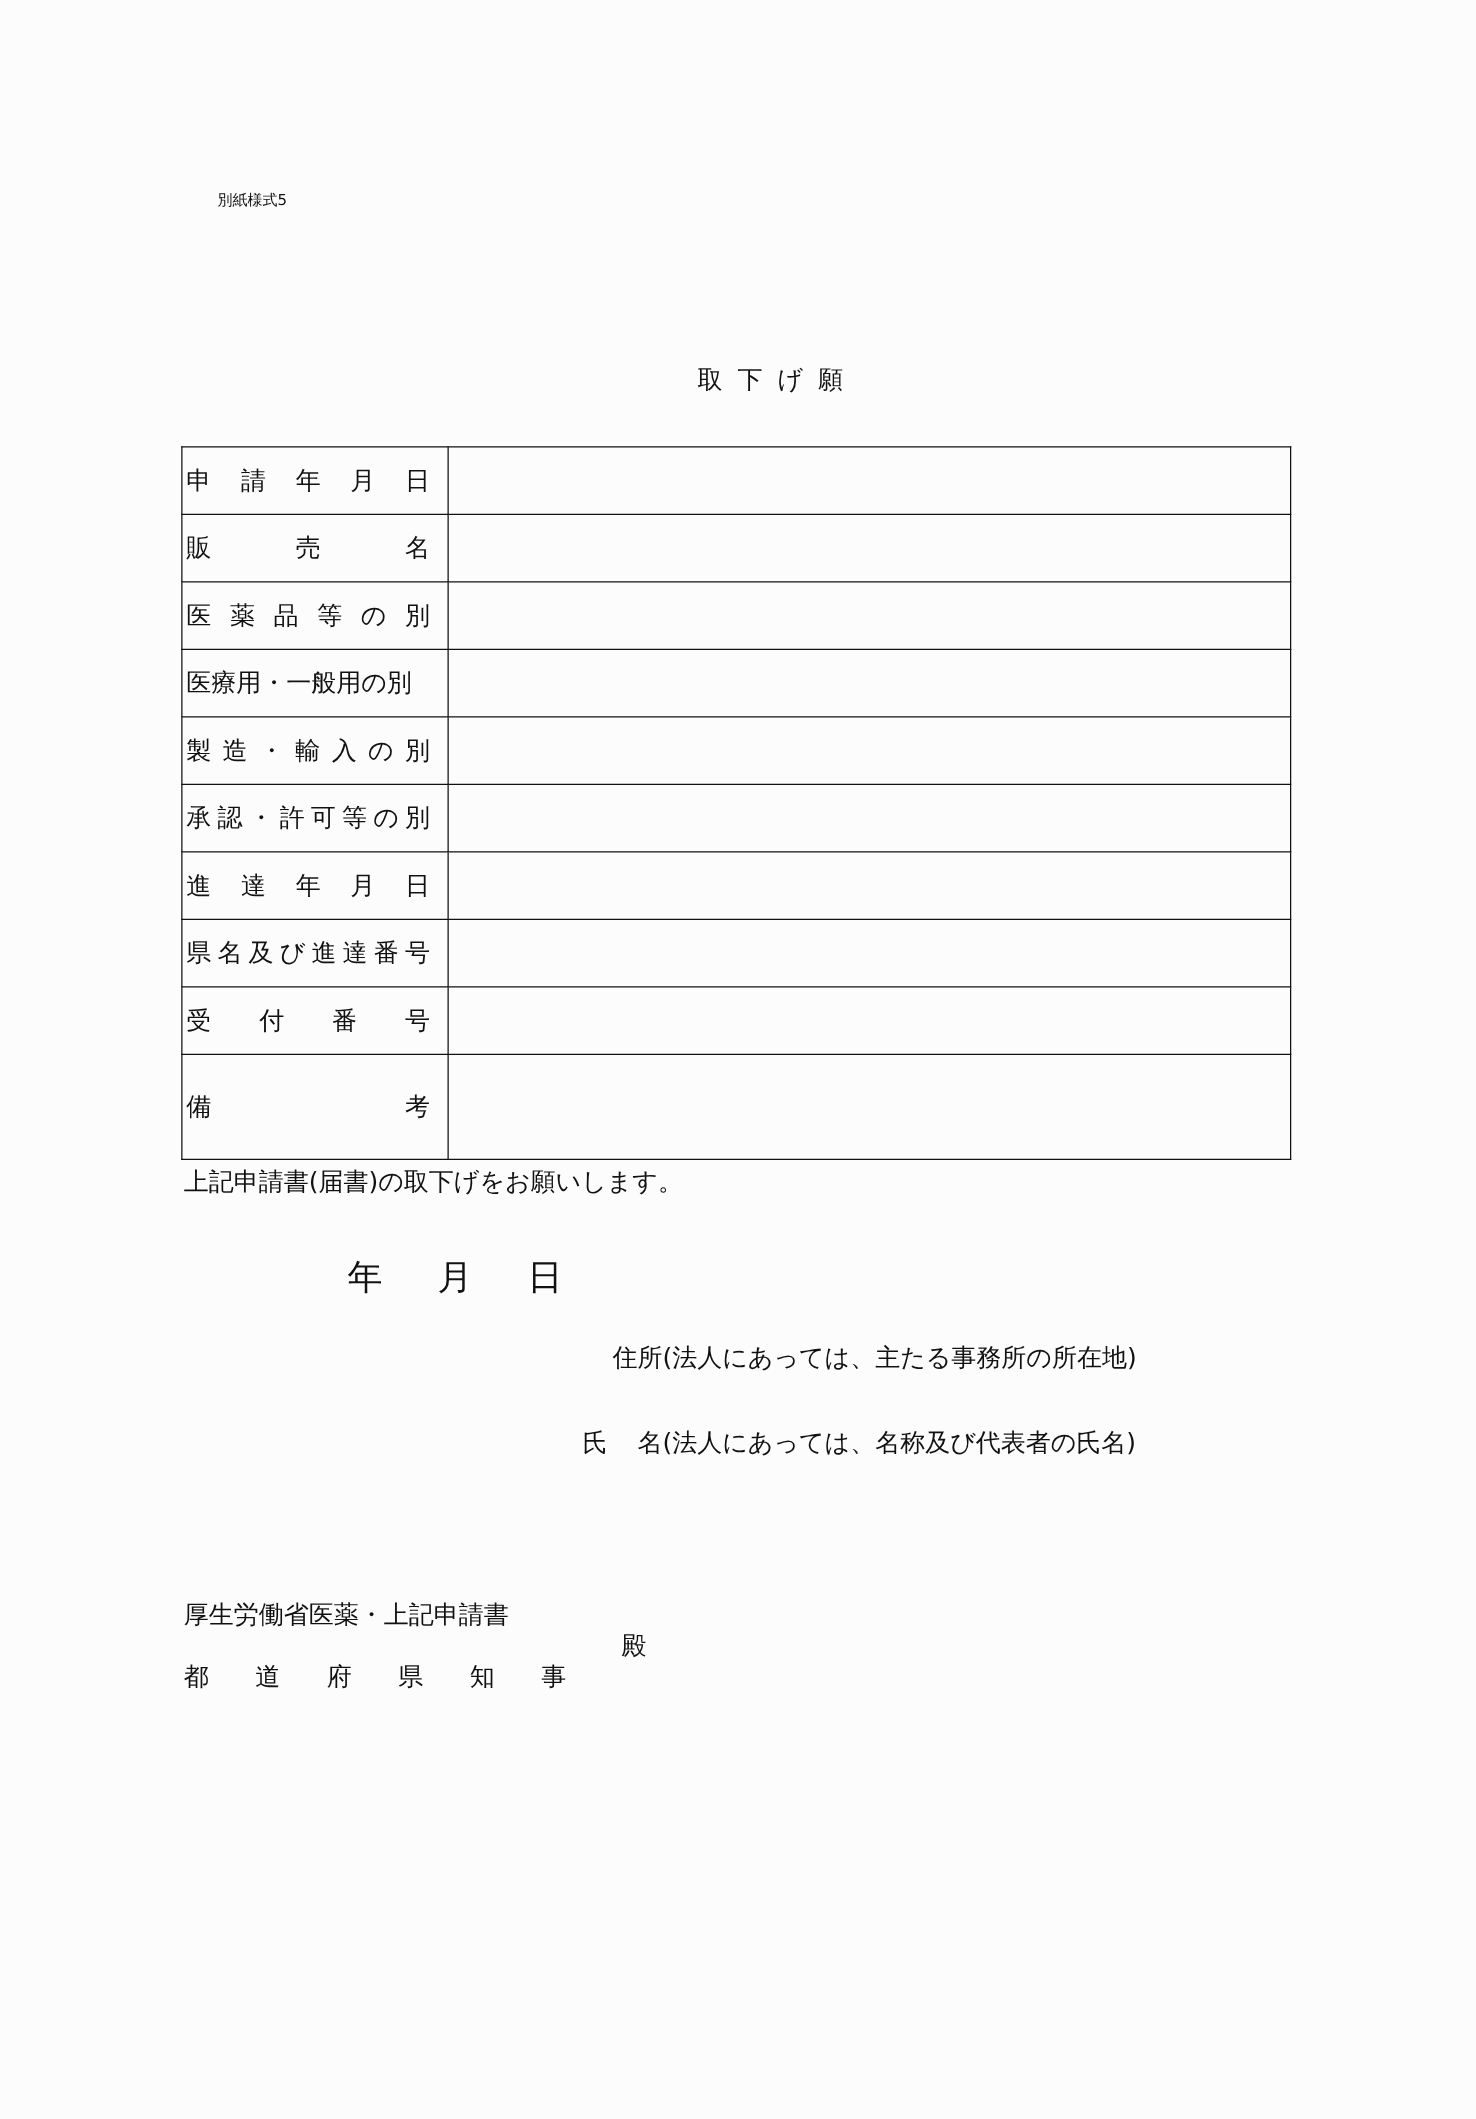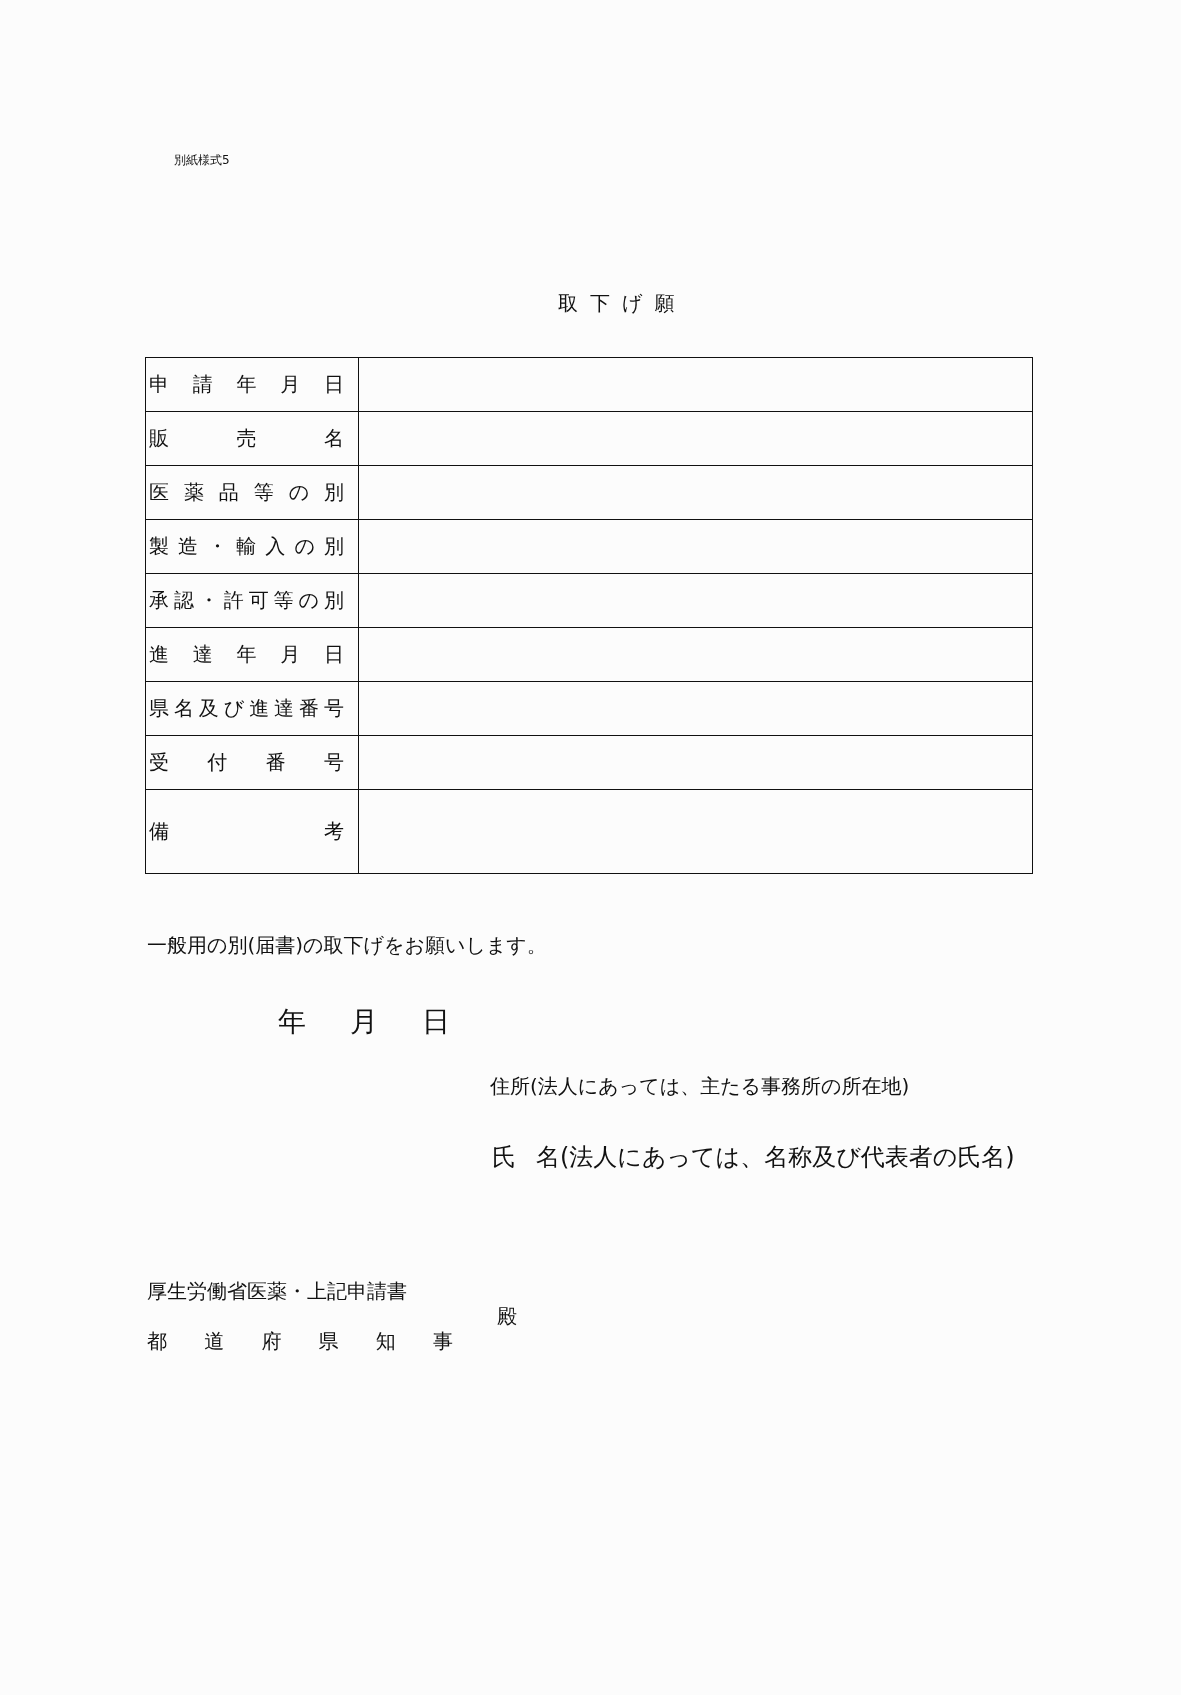--- a/index.html
+++ b/index.html
@@ -12,21 +12,21 @@
   table.form td { border:1.5px solid #111; padding:0; }
   td.lbl { width:212px; font-size:20px; }
   td.lbl .inner { display:flex; justify-content:space-between; padding:0 14px 0 3px; }
   tr.r { height:54px; }
   tr.r-tall { height:84px; }
   td.val { background:transparent; }
   .request { left:147px; top:932px; font-size:20px; }
   .date { left:278px; top:1003px; font-size:28px; word-spacing:40px; }
   .date span { display:inline-block; margin-right:44px; }
   .addr { left:466px; top:1073px; font-size:20px;text-align:right; }
-  .name { left:492px; top:1141px; font-size:24px; }
+  .name { left:466px; top:1141px; font-size:20px; }
   .lbl-k { display:inline-block; width:44px; }
   .recip1 { left:147px; top:1278px; font-size:20px; }
   .recip2 { left:147px; top:1328px; font-size:20px; }
   .recip2 .inner { display:flex; justify-content:space-between; width:306px; }
   .tono { left:497px; top:1303px; font-size:20px; }
 </style>
 </head>
 <body>
 
 <div class="abs doc-id">別紙様式5</div>
@@ -58,20 +58,28 @@
       </tr>
       <tr class="r">
         <td class="lbl">
           <div class="inner">
             <span>医</span>
             <span>薬</span>
             <span>品</span>
             <span>等</span>
             <span>の</span>
             <span>別</span>
+          </div>
+        </td>
+        <td class="val"></td>
+      </tr>
+      <tr class="r">
+        <td class="lbl">
+          <div class="inner">
+            <span>医療用・一般用の別</span>
           </div>
         </td>
         <td class="val"></td>
       </tr>
       <tr class="r">
         <td class="lbl">
           <div class="inner">
             <span>製</span>
             <span>造</span>
             <span>・</span>
@@ -141,21 +149,21 @@
           <div class="inner">
             <span>備</span>
             <span>考</span>
           </div>
         </td>
         <td class="val"></td>
       </tr>
     </tbody>
 </table>
 
-<div class="abs request">一般用の別(届書)の取下げをお願いします。</div>
+<div class="abs request">上記申請書(届書)の取下げをお願いします。</div>
 
 <div class="abs date">
   <span>年</span><span>月</span><span>日</span>
 </div>
 
 <div class="abs addr">
   <span class="lbl-k">住</span><span>所(法人にあっては、主たる事務所の所在地)</span>
 </div>
 <div class="abs name">
   <span class="lbl-k">氏</span><span>名(法人にあっては、名称及び代表者の氏名)</span>

